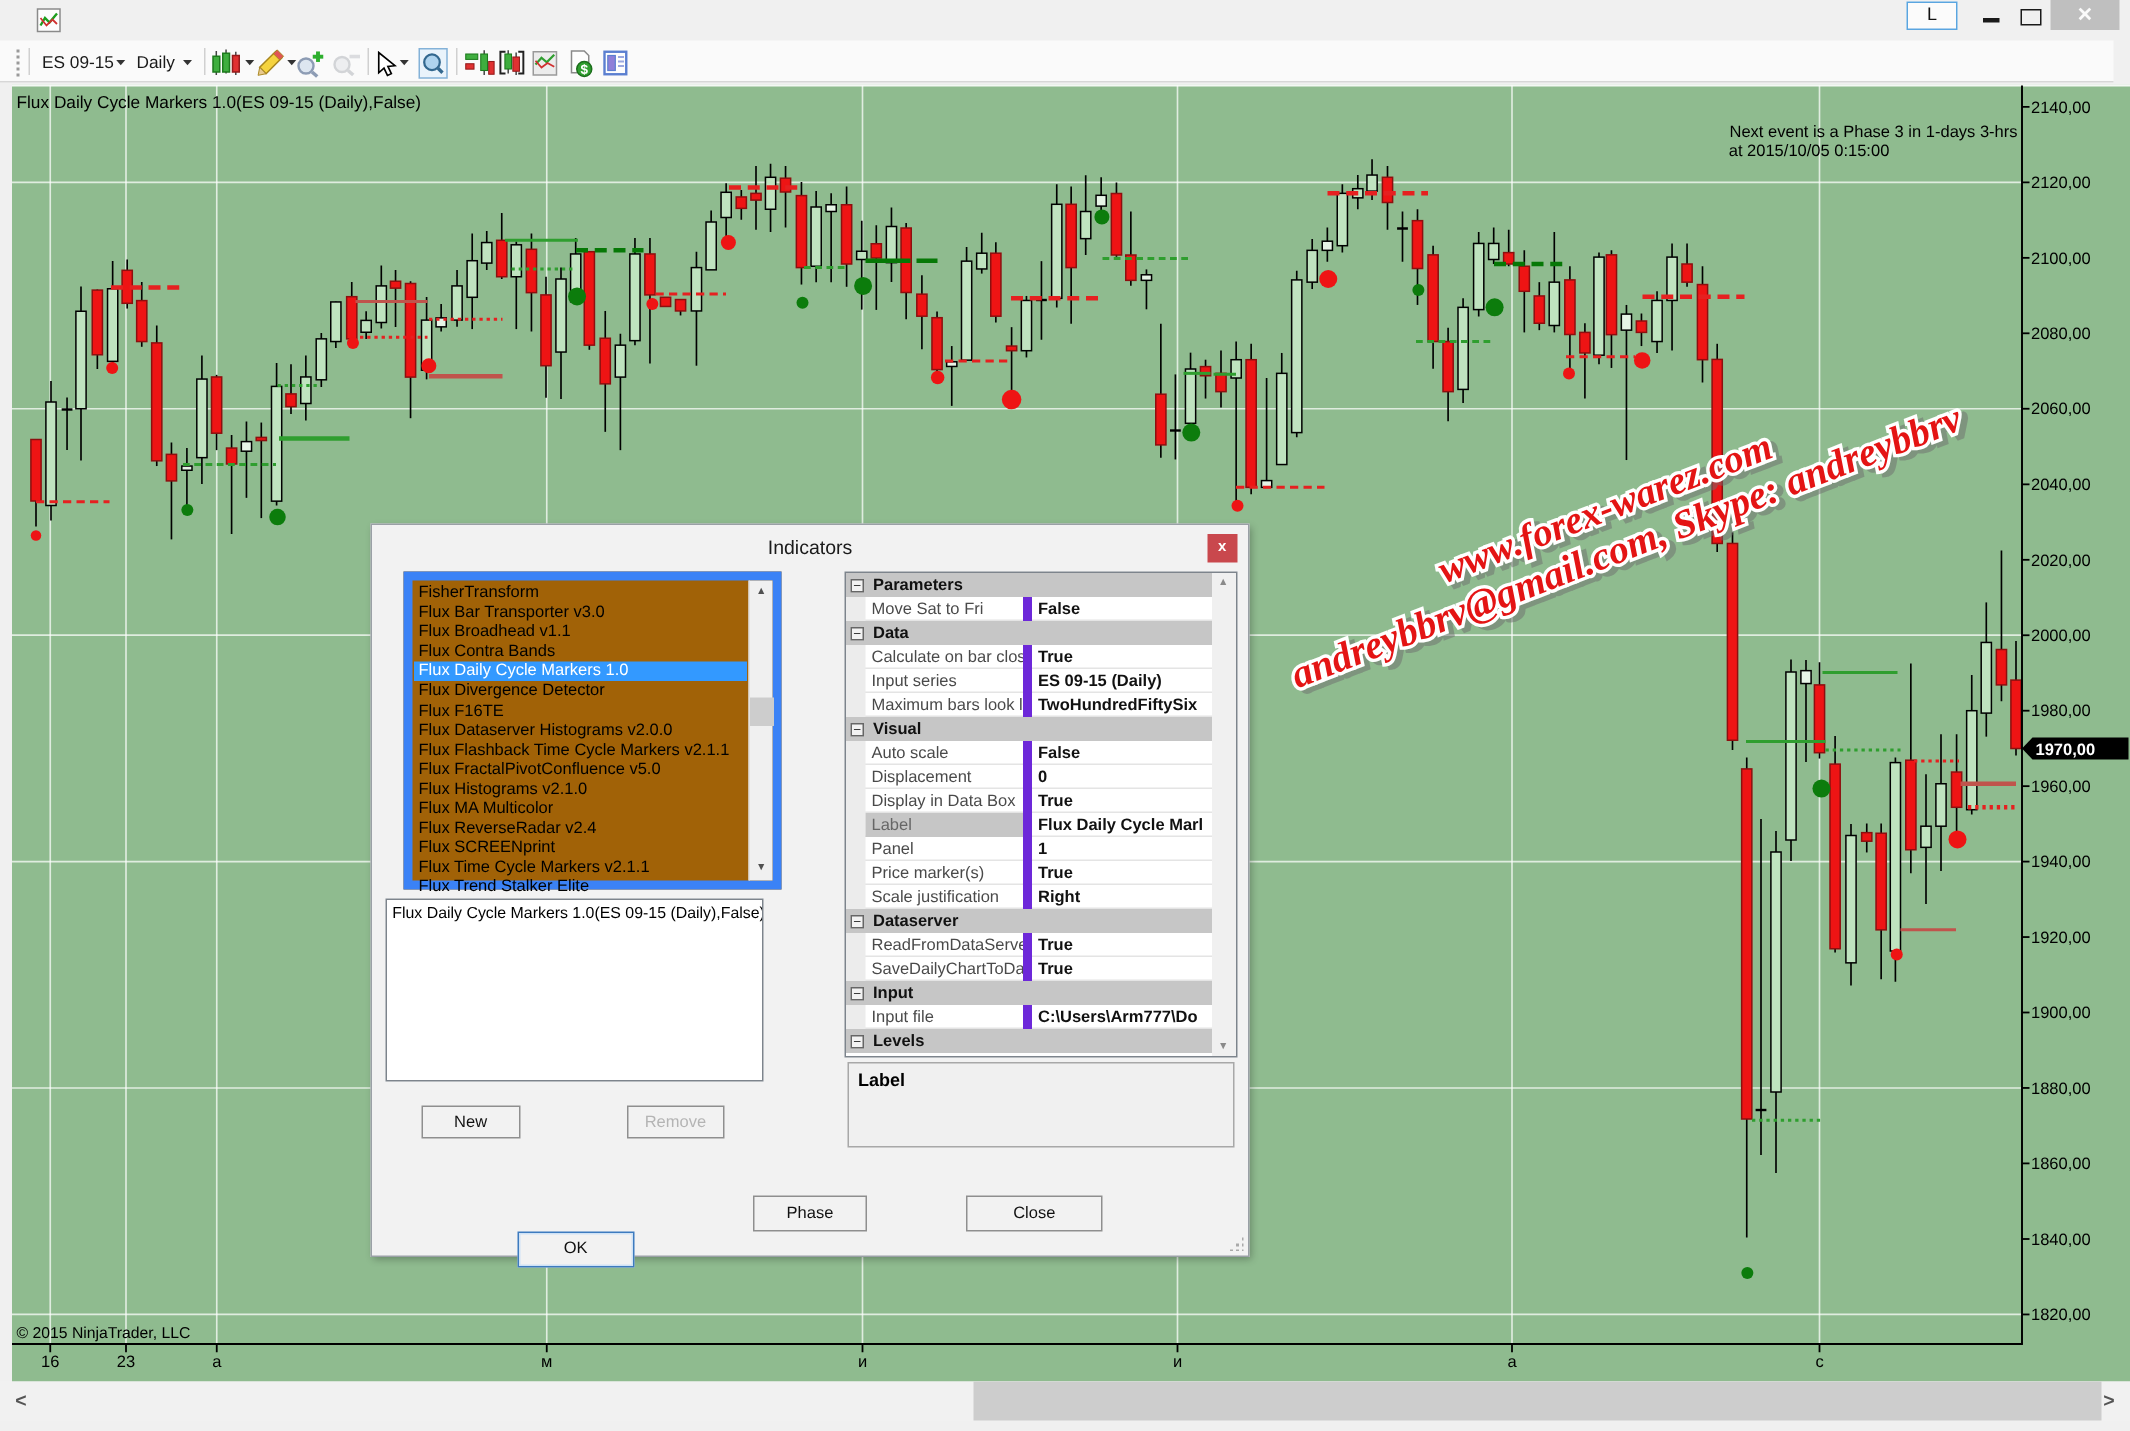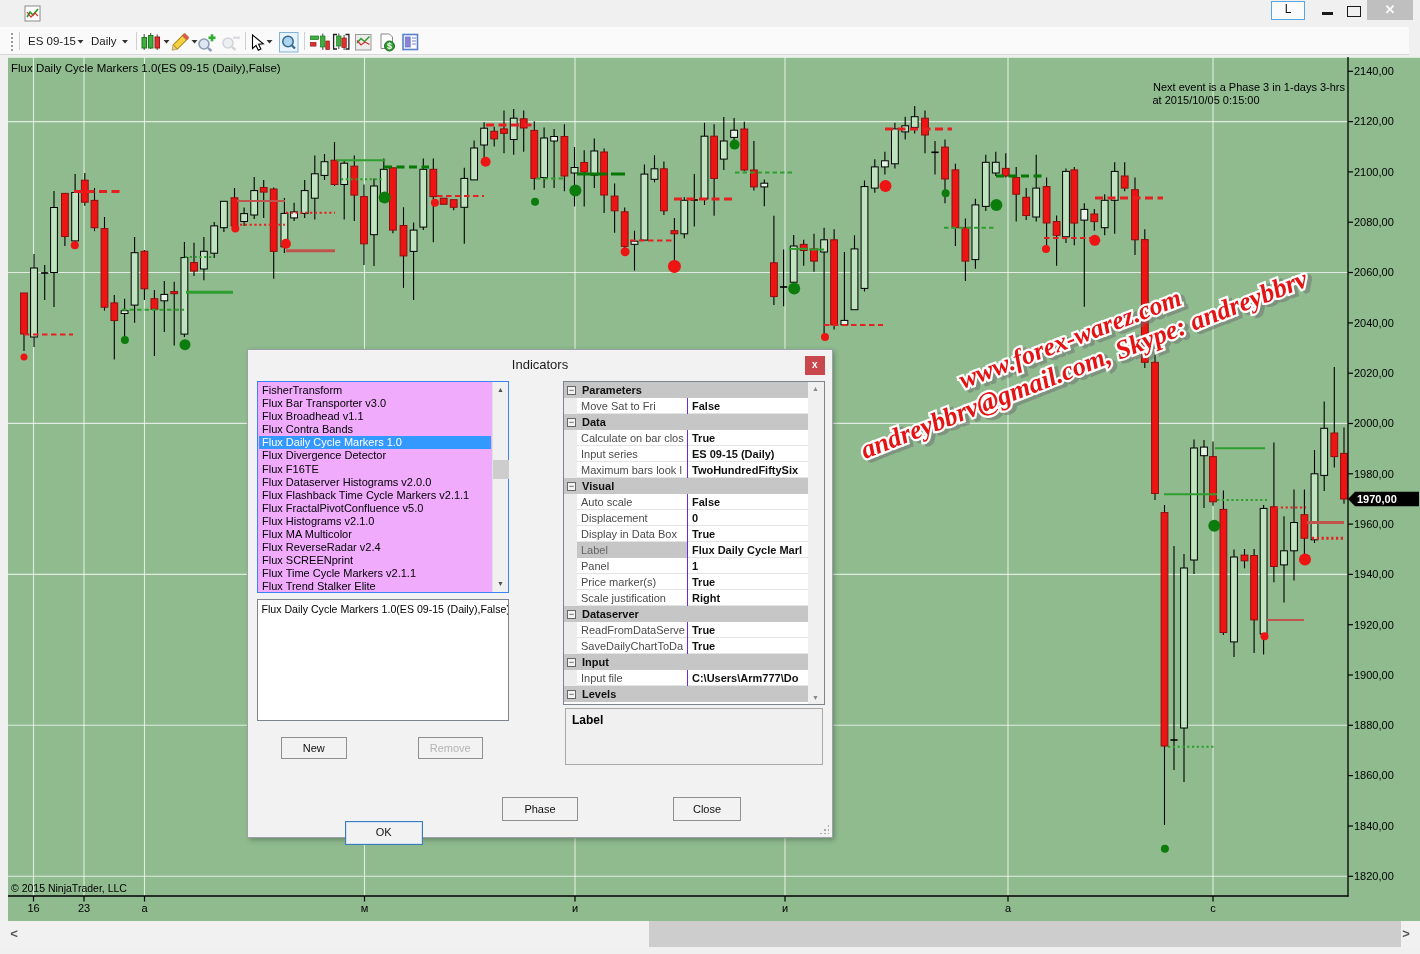--- a/index.html
+++ b/index.html
@@ -14,46 +14,46 @@
   font-size:13px;text-align:center;line-height:20px;font-weight:bold;}
 #toolbar{position:absolute;left:0;top:27px;width:1409px;height:28px;background:#fafafa;border-bottom:1px solid #d7d7d7;}
 #hscroll{position:absolute;left:0;top:921px;width:1420px;height:26px;background:#f1f1f1;}
 #hthumb{position:absolute;left:649px;top:0;width:752px;height:26px;background:#cdcdcd;}
 .harr{position:absolute;top:0;width:20px;height:26px;color:#555;font-size:13px;font-weight:bold;text-align:center;line-height:25px;}
 #dlg{position:absolute;left:208px;top:349px;width:586px;height:489px;background:#f2f2f2;
   border:1px solid #9aa0a6;box-shadow:1.5px 2px 5px rgba(0,0,0,0.28);font-size:11px;margin-left:39px;}
 #dlgtitle{position:absolute;left:0;top:7px;width:100%;text-align:center;font-size:13px;color:#1a1a1a;}
 #dlgx{position:absolute;left:557px;top:6px;width:19.5px;height:19px;background:#c9484d;color:#fff;
   font-size:10px;font-weight:bold;text-align:center;line-height:18px;}
-#lb{position:absolute;left:9px;top:31px;width:251.5px;height:211.5px;background:#f0abfc;border:1px solid #3b82f6;}
+#lb{position:absolute;left:21px;top:31px;width:251.5px;height:211.5px;background:#a16207;border:6px solid #3b82f6;}
 #lbitems{position:absolute;left:1px;top:2px;right:17px;line-height:13.1px;white-space:nowrap;overflow:hidden;}
 #lbitems div{padding-left:3px;}
 #lbitems .sel{background:#3399ff;color:#fff;}
 .vsb{position:absolute;right:0;top:0;bottom:0;width:16px;background:#f0f0f0;}
 .vsb .up,.vsb .dn{position:absolute;left:0;width:16px;height:16px;color:#505050;font-size:7px;text-align:center;line-height:16px;}
 .vsb .up{top:0}.vsb .dn{bottom:0}
 #lbthumb{position:absolute;left:0;top:78px;width:16px;height:19px;background:#cdcdcd;}
 #infobox{position:absolute;left:8.5px;top:249px;width:252px;height:121.5px;background:#fff;border:1px solid #7d848c;
   padding:3px 4px;line-height:13px;white-space:nowrap;overflow:hidden;font-size:10.6px;}
 .btn{position:absolute;background:#f2f2f2;border:1px solid #8f8f8f;text-align:center;color:#111;}
 #btnnew{left:33px;top:387px;width:65.5px;height:22px;line-height:20px;}
 #btnrem{left:169.5px;top:387px;width:65.5px;height:22px;line-height:20px;color:#b4b4b4;}
 #btnok{left:97px;top:471px;width:77.5px;height:23.5px;line-height:21px;border:1px solid #3d7bbf;box-shadow:0 0 0 1px #cfe2f5 inset;}
 #btnapply{left:254px;top:447px;width:76px;height:23.5px;line-height:22px;}
-#btnclose{left:425px;top:447px;width:68px;height:23.5px;line-height:22px;}
+#btnclose{left:396px;top:447px;width:91px;height:23.5px;line-height:22px;}
 #pg{position:absolute;left:315px;top:31px;width:261.5px;height:324px;background:#fff;border:1px solid #7d848c;overflow:hidden;}
 .pgrow{position:relative;width:100%;height:16px;line-height:16px;white-space:nowrap;}
 .pghead{background:#c6c6c6;font-weight:bold;color:#111;}
 .pghead .pm{position:absolute;left:3px;top:3.5px;width:9px;height:9px;background:#f2f2f2;border:1px solid #666;
   font-size:9px;line-height:7px;text-align:center;font-weight:normal;color:#333;}
 .pghead .ht{position:absolute;left:18px;top:0;}
 .pgitem{border-bottom:1px solid #e4e4e4;}
 .pgitem .mk{position:absolute;left:0;top:0;width:13px;height:16px;background:#ececec;}
 .pgitem .nm{position:absolute;left:13px;top:0;width:110.5px;height:16px;padding-left:4px;color:#4a4a4a;
-  border-right:1px solid #6d28d9;overflow:hidden;}
+  border-right:6px solid #6d28d9;overflow:hidden;}
 .pgitem .vl{position:absolute;left:124.5px;right:0;top:0;height:16px;padding-left:3.5px;font-weight:bold;color:#111;overflow:hidden;}
 .pgitem.gray .nm{background:#c6c6c6;color:#666;}
 #pgsb{position:absolute;right:0;top:0;width:16px;height:322px;background:#f0f0f0;}
 #pgsb .up,#pgsb .dn{position:absolute;left:0;width:16px;height:13px;color:#8a8a8a;font-size:7px;text-align:center;line-height:13px;}
 #pgsb .up{top:0}#pgsb .dn{bottom:0}
 #lblpanel{position:absolute;left:317px;top:357.5px;width:257.5px;height:57.5px;background:#f0f0f0;border:1px solid #a8a8a8;}
 #lblpanel b{position:absolute;left:6px;top:4px;font-size:12px;}
 #grip{position:absolute;right:3px;bottom:3px;width:9px;height:9px;
   background:
    linear-gradient(#aaa,#aaa) 8px 8px/2px 2px no-repeat,

